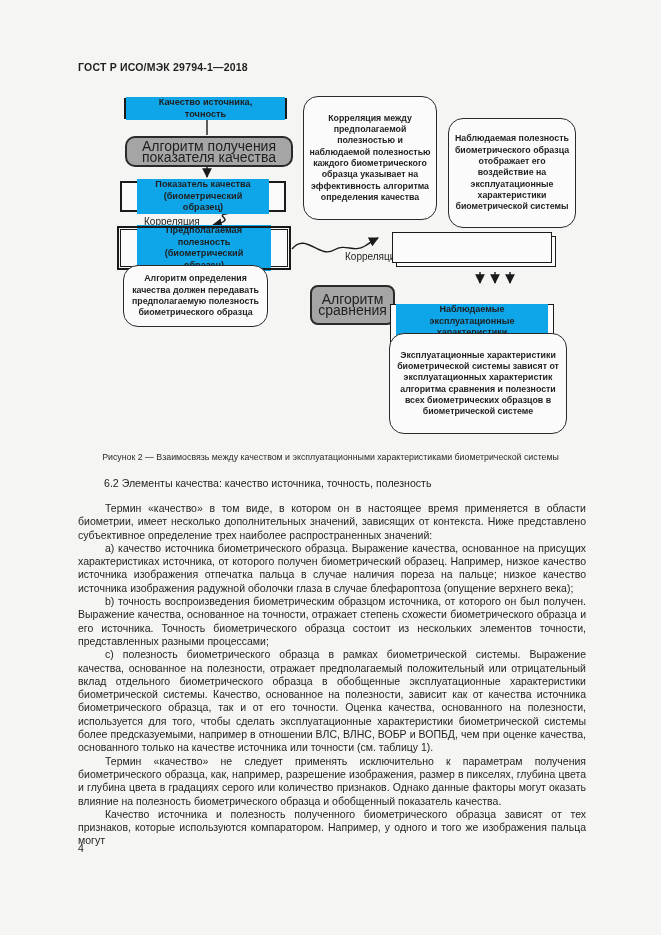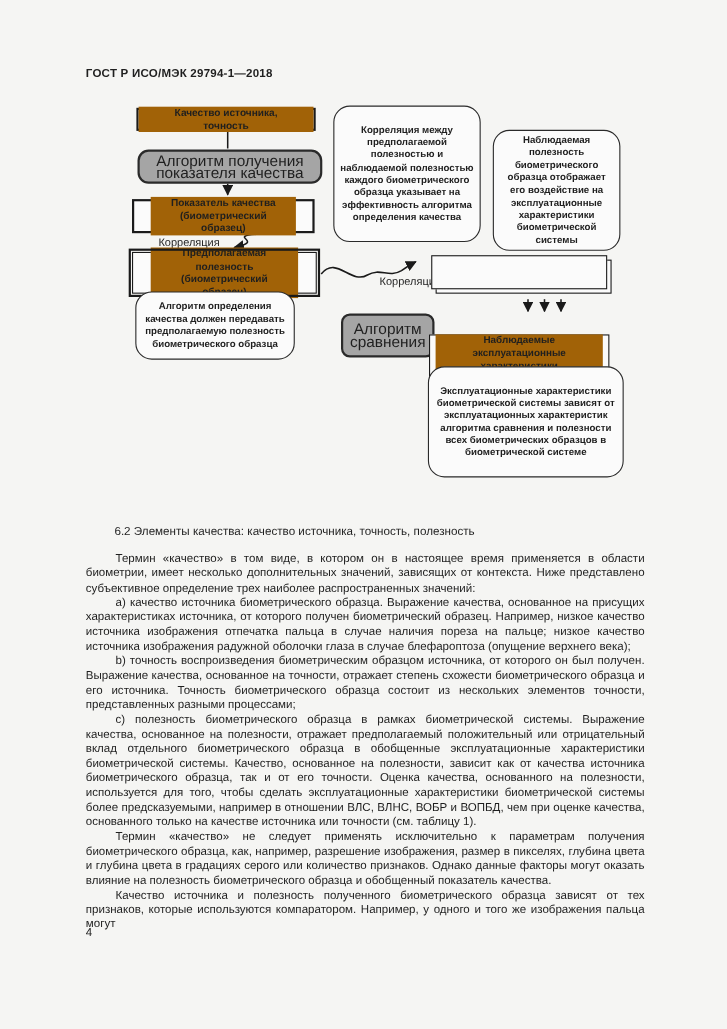--- a/index.html
+++ b/index.html
@@ -16,36 +16,36 @@
     font-size:10.5px;font-weight:bold;letter-spacing:.2px;
   }
   
   .figure{position:absolute;left:0;top:0;width:661px;height:460px;}
   .connectors{position:absolute;left:0;top:0;width:661px;height:460px;}
   .node{
     position:absolute;display:flex;align-items:center;justify-content:center;
     text-align:center;box-sizing:border-box;line-height:11.5px;
   }
   .rect-box{background:#fbfbfb;border:2px solid #1a1a1a;font-size:9.2px;}
-  .rect-box .hl{background:#a16207;font-weight:bold;padding:0 16px;}
+  .rect-box .hl{background:#0ea5e9;font-weight:bold;padding:0 16px;}
   .round-gray{
     background:#a5a5a5;border:2px solid #2a2a2a;border-radius:10px;
     font-size:14px;line-height:11px;
   }
   .callout{
     background:#fbfbfb;border:1.5px solid #2a2a2a;border-radius:15px;
     font-size:8.8px;line-height:11.3px;padding:4px 5px;font-weight:bold;
   }
   .b1{left:124px;top:98px;width:163px;height:21px;}
   .b3{left:125px;top:136px;width:168px;height:31px;}
   .b5{left:120px;top:181px;width:166px;height:31px;padding:0 15px;}
   .b7{left:120px;top:229px;width:168px;height:38px;padding:0 16px;outline:2px solid #1a1a1a;outline-offset:1px;border-width:1.5px;}
   .b8{left:123px;top:265px;width:145px;height:62px;}
   .b9{left:303px;top:96px;width:134px;height:124px;}
-  .b10{left:448px;top:118px;width:116px;height:110px;}
+  .b10{left:448px;top:118px;width:128px;height:110px;}
   .b14{left:390px;top:304px;width:164px;height:46px;border-width:1.5px;font-size:9px;padding:2px 5px;}
   .b15{left:279px;top:285px;width:85px;height:40px;border-radius:8px;margin-left:31px;}
   .b16{left:389px;top:333px;width:178px;height:101px;}
   .stack-layer{
     position:absolute;background:#fbfbfb;border:1.5px solid #1a1a1a;
     box-sizing:border-box;width:160px;height:31px;
   }
   .sl3{left:396px;top:236px;}
   .sl2{left:392px;top:232px;}
   .b12{left:388px;top:228px;width:160px;height:31px;border-width:1.5px;padding:0 12px;}
@@ -125,20 +125,21 @@
     <div class="node round-gray b15">Алгоритм сравнения</div>
 
     <div class="node rect-box b14">
       <span class="hl">Наблюдаемые эксплуатационные характеристики (биометрическая система)</span>
     </div>
 
     <div class="node callout b16">Эксплуатационные характеристики биометрической системы зависят от эксплуатационных характеристик алгоритма сравнения и полезности всех биометрических образцов в биометрической системе</div>
 
   </div>
 
+  <div class="caption">Рисунок 2 — Взаимосвязь между качеством и эксплуатационными характеристиками биометрической системы</div>
 
   <div class="sec-heading">6.2 Элементы качества: качество источника, точность, полезность</div>
 
   <div class="body-text">
     <p>Термин «качество» в том виде, в котором он в настоящее время применяется в области биометрии, имеет несколько дополнительных значений, зависящих от контекста. Ниже представлено субъективное определение трех наиболее распространенных значений:</p>
     <p>а) качество источника биометрического образца. Выражение качества, основанное на присущих характеристиках источника, от которого получен биометрический образец. Например, низкое качество источника изображения отпечатка пальца в случае наличия пореза на пальце; низкое качество источника изображения радужной оболочки глаза в случае блефароптоза (опущение верхнего века);</p>
     <p>b) точность воспроизведения биометрическим образцом источника, от которого он был получен. Выражение качества, основанное на точности, отражает степень схожести биометрического образца и его источника. Точность биометрического образца состоит из нескольких элементов точности, представленных разными процессами;</p>
     <p>с) полезность биометрического образца в рамках биометрической системы. Выражение качества, основанное на полезности, отражает предполагаемый положительный или отрицательный вклад отдельного биометрического образца в обобщенные эксплуатационные характеристики биометрической системы. Качество, основанное на полезности, зависит как от качества источника биометрического образца, так и от его точности. Оценка качества, основанного на полезности, используется для того, чтобы сделать эксплуатационные характеристики биометрической системы более предсказуемыми, например в отношении ВЛС, ВЛНС, ВОБР и ВОПБД, чем при оценке качества, основанного только на качестве источника или точности (см. таблицу 1).</p>
     <p>Термин «качество» не следует применять исключительно к параметрам получения биометрического образца, как, например, разрешение изображения, размер в пикселях, глубина цвета и глубина цвета в градациях серого или количество признаков. Однако данные факторы могут оказать влияние на полезность биометрического образца и обобщенный показатель качества.</p>
     <p>Качество источника и полезность полученного биометрического образца зависят от тех признаков, которые используются компаратором. Например, у одного и того же изображения пальца могут</p>

